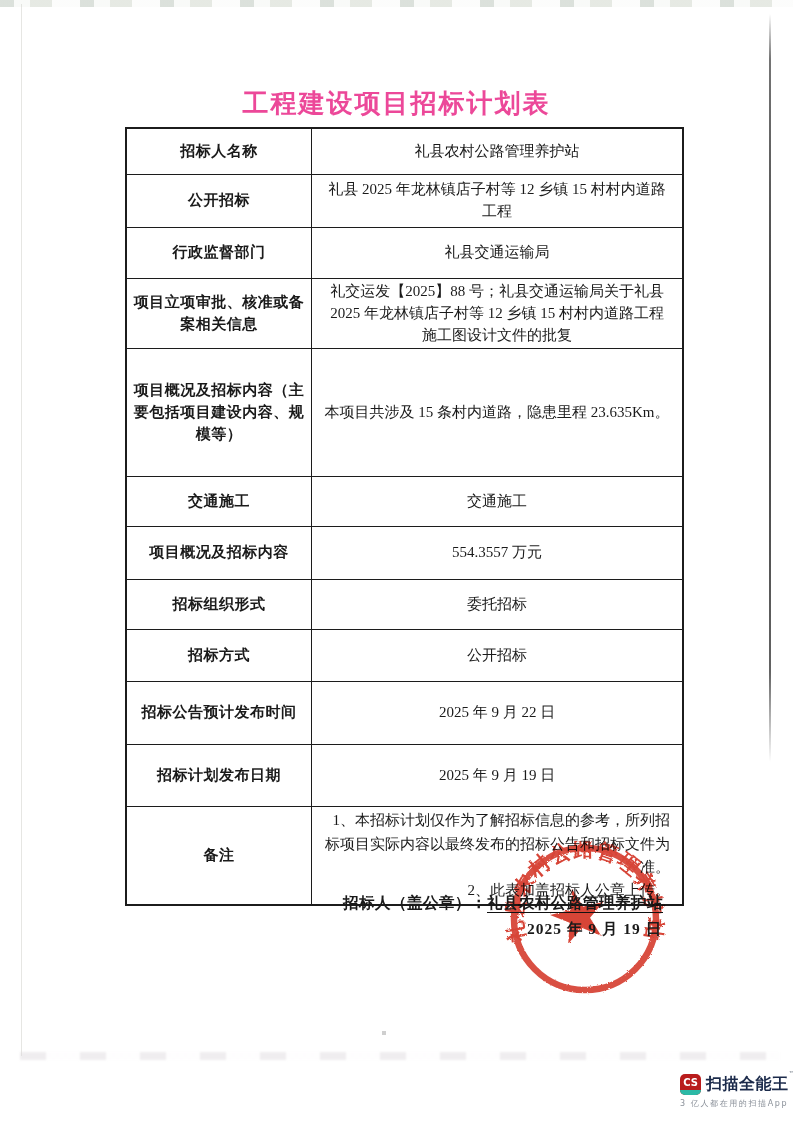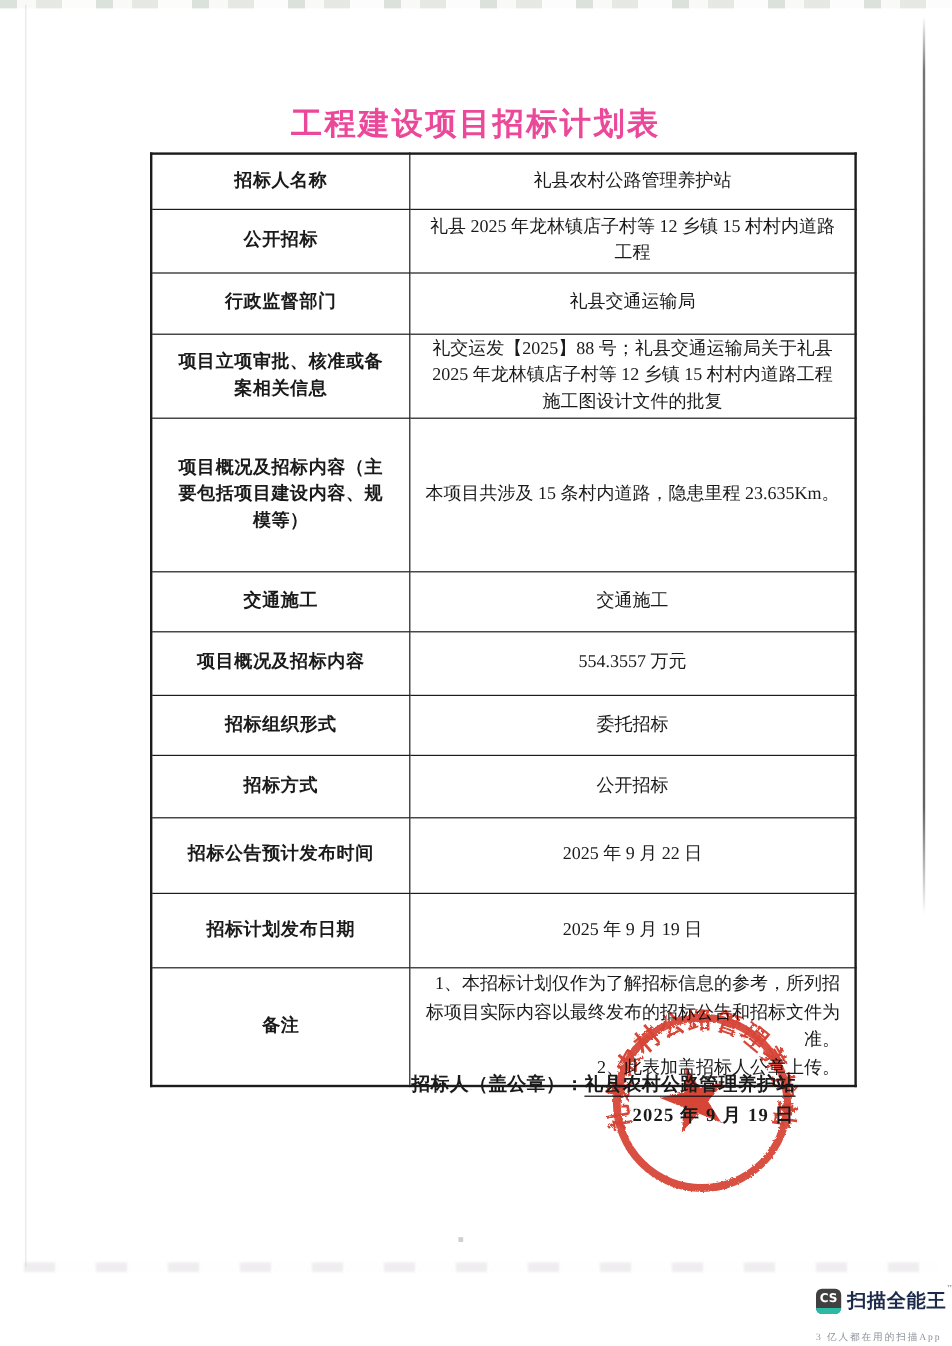--- a/index.html
+++ b/index.html
@@ -49,21 +49,21 @@
     border-collapse:collapse;table-layout:fixed;
   }
   table.bid-table{border:2px solid #1c1c1c;}
   table.bid-table td{
     border:1.6px solid #1c1c1c;
     font-size:15px;line-height:1.45;
     vertical-align:middle;
   }
   td.lbl{
     width:180px;text-align:center;font-weight:bold;
-    padding:2px 17px;letter-spacing:.5px;
+    padding:2px 2px;letter-spacing:.5px;
   }
   td.val{
     width:346px;text-align:center;padding:2px 12px;
   }
   td.val.left{text-align:right;white-space:pre-line;line-height:1.55;}
   tr.r1  td{height:41px;}
   tr.r2  td{height:48px;}
   tr.r3  td{height:46px;}
   tr.r4  td{height:60px;}
   tr.r5  td{height:123px;}
@@ -92,40 +92,40 @@
     z-index:2;mix-blend-mode:multiply;opacity:.92;
   }
   
   .cs-footer{
     position:absolute;left:680px;top:1074px;width:100px;
     font-family:"DejaVu Sans","Liberation Sans",sans-serif;
   }
   .cs-row{display:flex;align-items:center;gap:5px;}
   .cs-logo{
     width:21px;height:21px;border-radius:5px;position:relative;overflow:hidden;
-    background:#404040;flex:0 0 auto;
+    background:#b91c1c;flex:0 0 auto;
   }
   .cs-logo .cs-accent{
     position:absolute;left:0;bottom:0;width:100%;height:5px;background:#2cb9a6;
   }
   .cs-logo .cs-letters{
     position:absolute;left:0;top:0;width:100%;height:16px;
     display:flex;align-items:center;justify-content:center;
     color:#fff;font-size:10px;font-weight:bold;letter-spacing:0;
   }
   .cs-brand{
     color:#1b2a4a;font-size:16px;font-weight:bold;white-space:nowrap;
     letter-spacing:.5px;position:relative;
   }
   .cs-tm{
     color:#9aa0a8;font-size:7px;vertical-align:top;position:relative;top:-4px;
   }
   .cs-tagline{
-    margin-top:14px;color:#8a9099;font-size:8px;letter-spacing:1.6px;
-    white-space:nowrap;text-align:center;font-family:Liberation Serif, serif;
+    margin-top:3px;color:#8a9099;font-size:8px;letter-spacing:1.6px;
+    white-space:nowrap;text-align:center;
   }
 </style>
 </head>
 <body>
 
 <div class="scan-top"></div>
 <div class="scan-right-line"></div>
 <div class="scan-left-edge"></div>
 <div class="scan-bottom"></div>
 <div class="scan-speck"></div>

